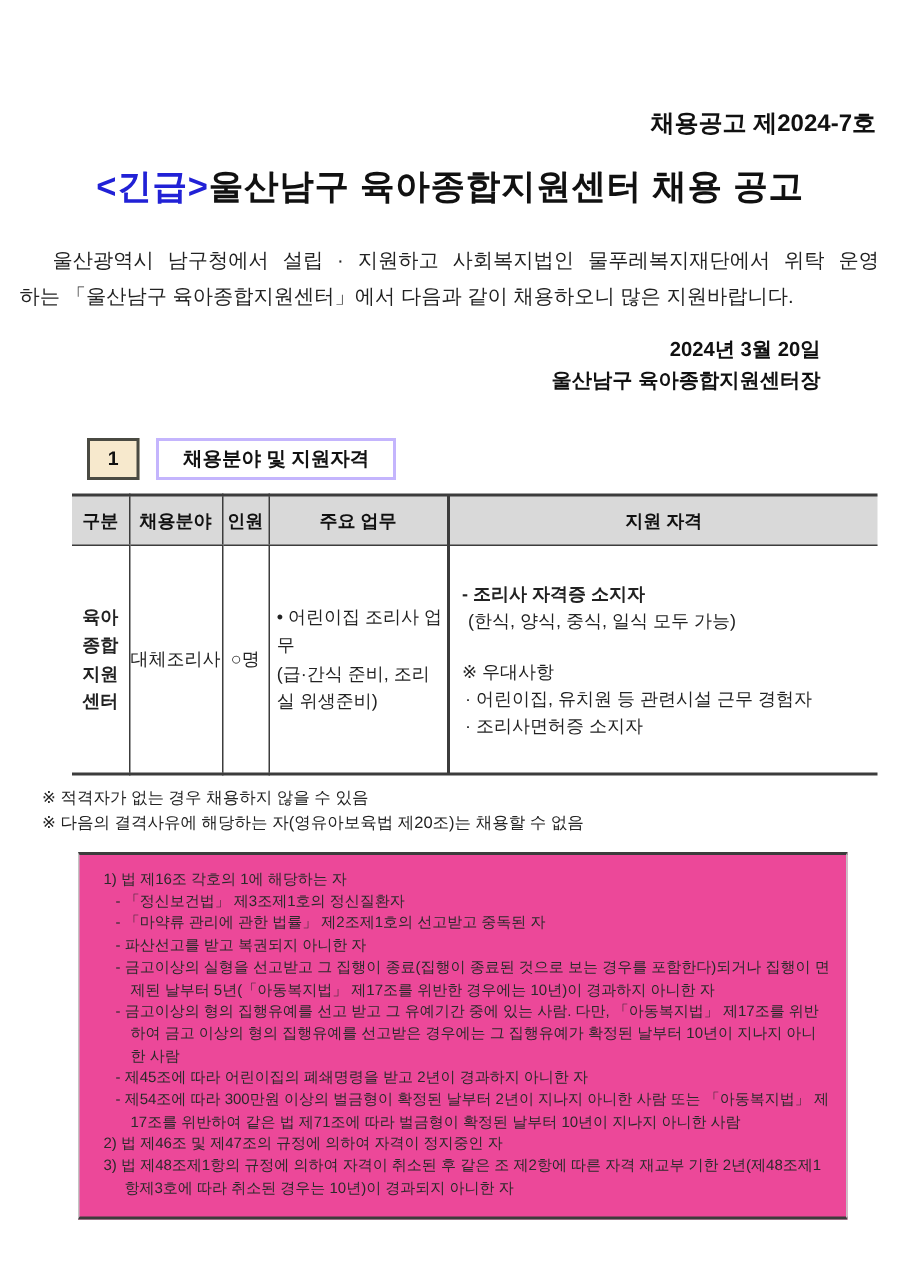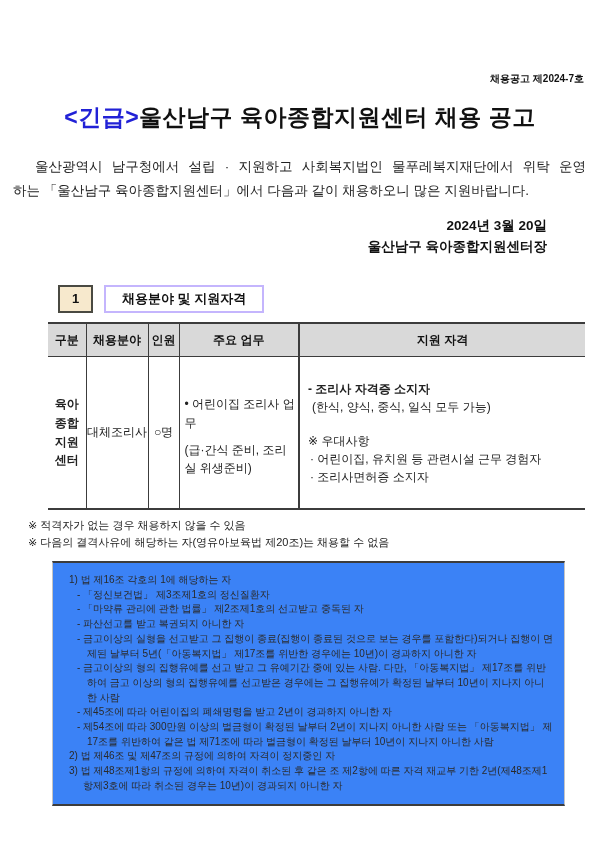--- a/index.html
+++ b/index.html
@@ -6,21 +6,21 @@
   html,body { background:#fff; }
   body {
     width:600px; height:848px;
     font-family:"Liberation Sans","DejaVu Sans",sans-serif;
     color:#1a1a1a;
   }
   .page { position:relative; width:600px; height:848px; background:#fff; overflow:hidden; }
 
   .doc-number {
     padding-top:72px; padding-right:16px;
-    text-align:right; font-size:10px; font-weight:bold; color:#111;
+    text-align:right; font-size:16px; font-weight:bold; color:#111;
   }
 
   .title-line {
     margin-top:16px; text-align:center;
     font-size:23px; font-weight:bold; letter-spacing:0.5px; color:#111;
   }
   .title-urgent { color:#2121d6; }
 
   .intro { margin:22px 14px 0 13px; font-size:13.5px; line-height:1.78; color:#222; }
   .intro-line1 { text-indent:22px; text-align:justify; text-align-last:justify; }
@@ -53,32 +53,32 @@
   table.recruit th:first-child, table.recruit td:first-child { border-left:none; }
   table.recruit td {
     border-left:1px solid #3c3c3c; vertical-align:middle; height:152px;
     font-size:12px; color:#222; background:#fff;
   }
   table.recruit th.col-qual, table.recruit td.col-qual { border-left:2px solid #3c3c3c; }
   td.cell-category { text-align:center; font-weight:bold; font-size:12.5px; line-height:1.55; white-space:pre-line; }
   td.cell-field { text-align:center; }
   td.cell-count { text-align:center; }
   td.cell-duties { padding:0 3px 0 5px; font-size:11.5px; }
-  .duties-line { line-height:1.55;margin-top:8px; }
+  .duties-line { line-height:1.55; }
   td.cell-qual { padding:4px 4px 4px 8px; font-size:11.5px; line-height:1.5; }
   .qual-main { font-weight:bold; }
   .qual-sub { padding-left:4px; }
   .qual-pref-title { margin-top:16px; }
   .qual-pref-item { padding-left:2px; }
 
   .notes { margin:7px 0 0 28px; font-size:11px; line-height:1.6; color:#222; }
 
   .dq-box {
     margin:9px 35px 0 52px; width:513px;
-    background:#3b82f6;
+    background:#ec4899;
     border-top:2.5px solid #3c3c3c; border-bottom:2.5px solid #3c3c3c;
     border-left:1px solid #c4c4c4; border-right:1px solid #c4c4c4;
     padding:10px 10px 11px 16px;
     font-size:10px; line-height:1.47; color:#2a2a2a;
   }
   .dq-line.lvl1 { padding-left:14px; text-indent:-14px; }
   .dq-line.lvl2 { padding-left:18px; text-indent:-10px; }
 </style>
 </head>
 <body>

